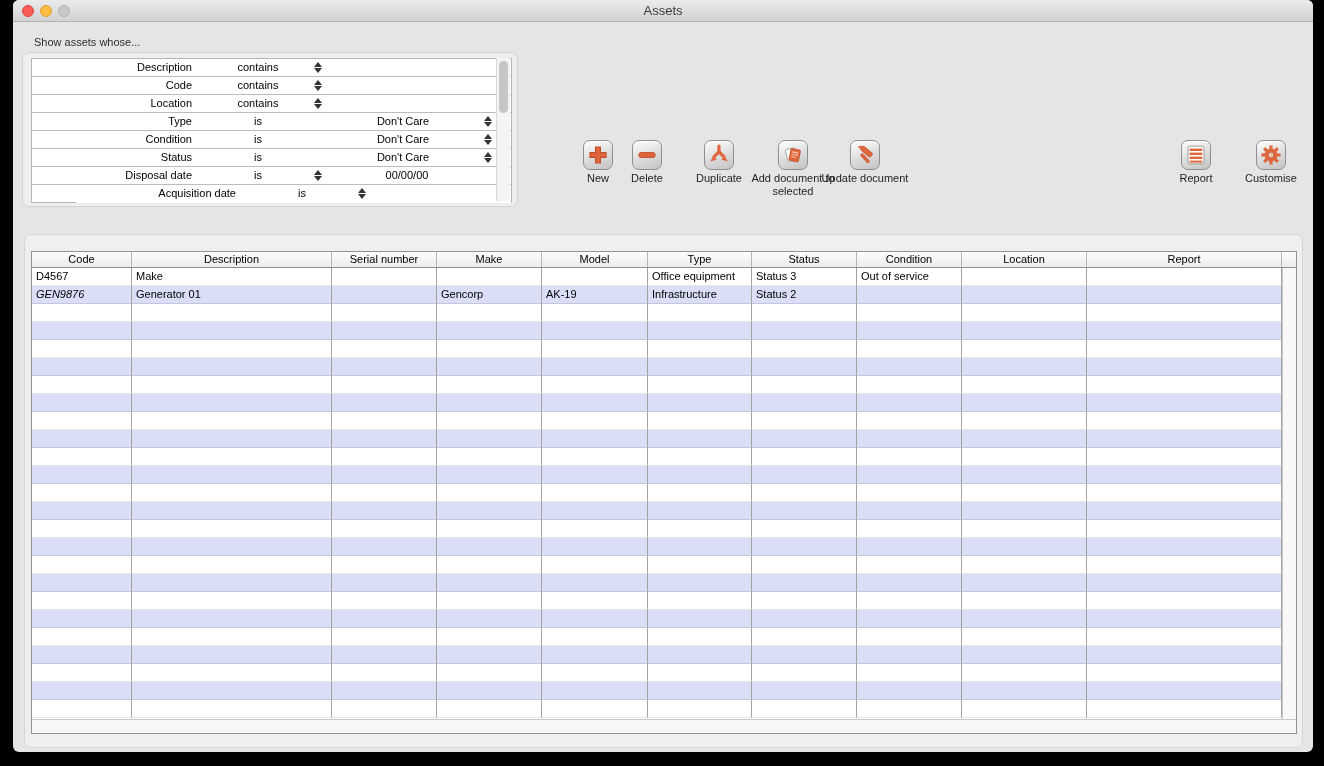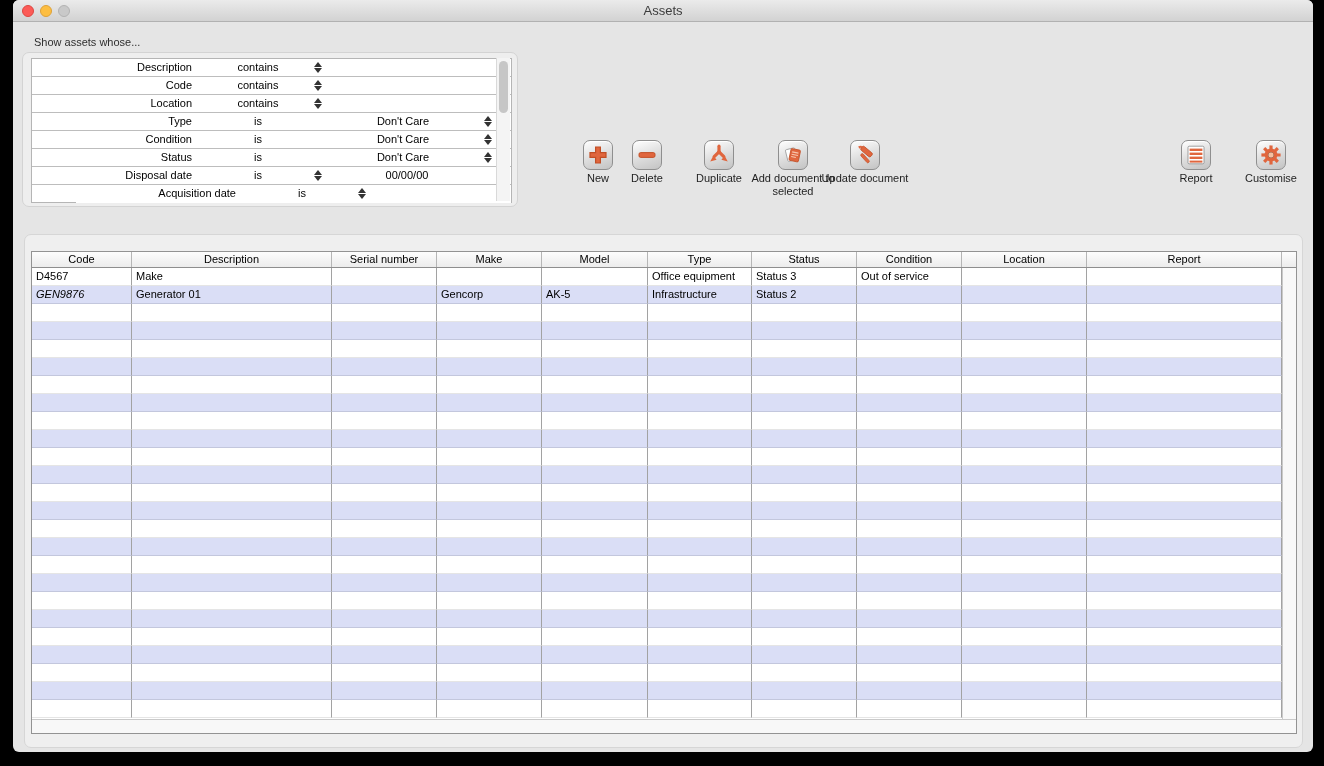--- a/index.html
+++ b/index.html
@@ -292,21 +292,21 @@
               <div class="cell" style="width: 105px;">Status 3</div>
               <div class="cell" style="width: 105px;">Out of service</div>
               <div class="cell" style="width: 125px;"></div>
               <div class="cell" style="width: 195px;"></div>
             </div>
             <div class="t-row odd">
               <div class="cell" style="width: 100px; font-style: italic;">GEN9876</div>
               <div class="cell" style="width: 200px;">Generator 01</div>
               <div class="cell" style="width: 105px;"></div>
               <div class="cell" style="width: 105px;">Gencorp</div>
-              <div class="cell" style="width: 106px;">AK-5</div>
+              <div class="cell" style="width: 106px;">AK-19</div>
               <div class="cell" style="width: 104px;">Infrastructure</div>
               <div class="cell" style="width: 105px;">Status 2</div>
               <div class="cell" style="width: 105px;"></div>
               <div class="cell" style="width: 125px;"></div>
               <div class="cell" style="width: 195px;"></div>
             </div>
             <div class="t-row even">
               <div class="cell" style="width: 100px;"></div>
               <div class="cell" style="width: 200px;"></div>
               <div class="cell" style="width: 105px;"></div>

